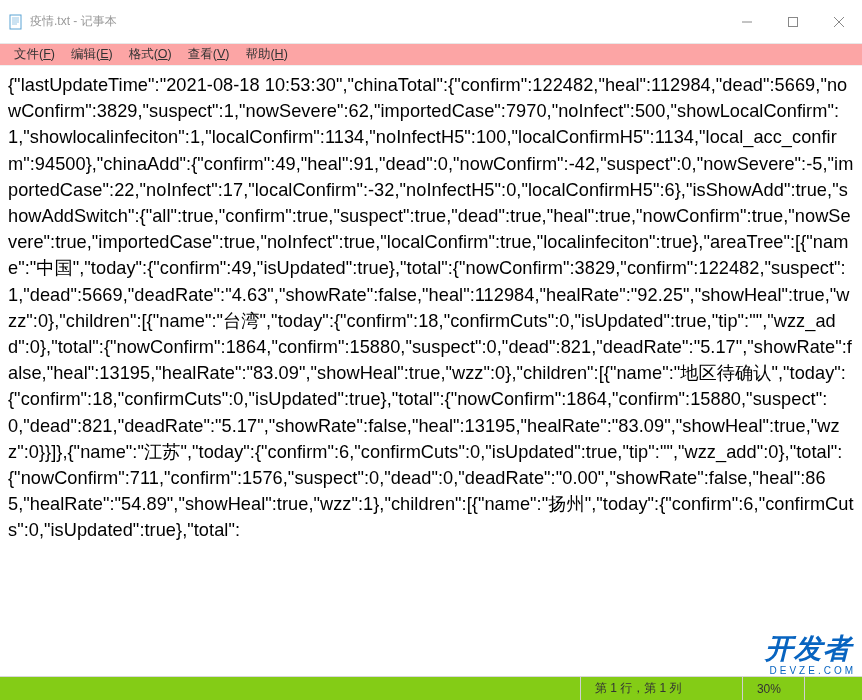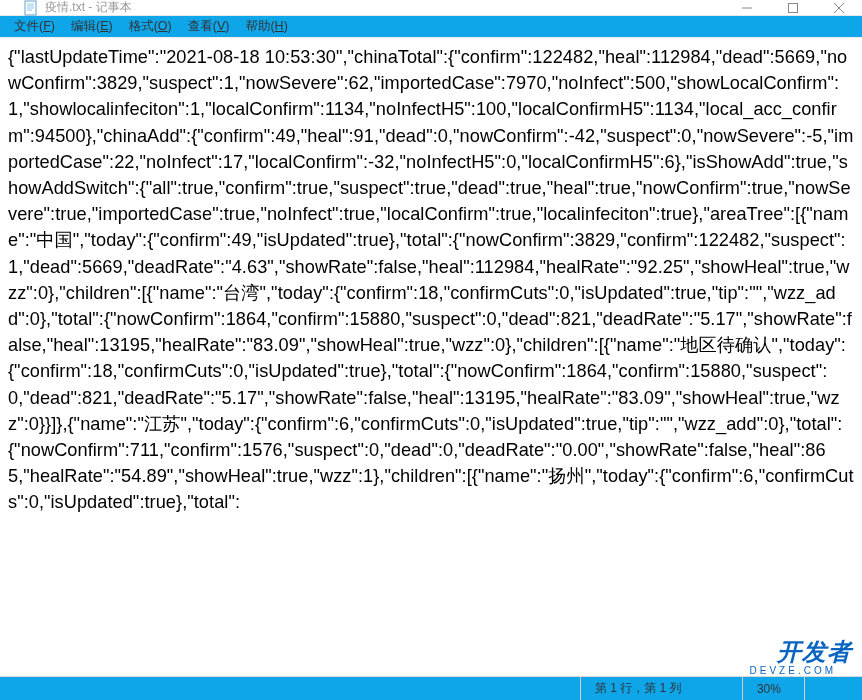--- a/index.html
+++ b/index.html
@@ -9,27 +9,27 @@
       font-family: "Microsoft YaHei", "Segoe UI", Tahoma, sans-serif;
     }
     body {
       width: 862px;
       height: 700px;
       background: #fff;
       overflow: hidden;
       position: relative;
     }
     .title-bar {
-      height: 16px;
+      height: 44px;
       background: #fff;
       border-bottom: 1px solid #e8e8e8;
       display: flex;
       align-items: center;
       justify-content: space-between;
-      padding-left: 23px;
+      padding-left: 8px;
     }
     .title-bar-left {
       display: flex;
       align-items: center;
       gap: 6px;
     }
     .notepad-icon {
       width: 16px;
       height: 16px;
       display: flex;
@@ -54,21 +54,21 @@
       height: 100%;
       display: flex;
       align-items: center;
       justify-content: center;
       color: #888;
       font-size: 10px;
       cursor: default;
     }
     .menu-bar {
       height: 22px;
-      background: #0ea5e9;
+      background: #fca5a5;
       display: flex;
       align-items: center;
       padding-left: 6px;
       font-size: 12.5px;
       color: #333;
       border-bottom: 1px solid #f0f0f0;
     }
     .menu-item {
       padding: 2px 8px;
       cursor: default;
@@ -89,21 +89,21 @@
       overflow: hidden;
       background: #fff;
       letter-spacing: 0.05px;
     }
     .status-bar {
       position: absolute;
       bottom: 0;
       left: 0;
       right: 0;
       height: 24px;
-      background: #0ea5e9;
+      background: #84cc16;
       border-top: 1px solid #d8d8d8;
       display: flex;
       align-items: center;
       font-size: 12px;
       color: #333;
     }
     .status-section {
       border-left: 1px solid #d0d0d0;
       padding: 0 14px;
       height: 100%;
@@ -111,31 +111,31 @@
       align-items: center;
     }
     .status-first {
       border-left: none;
       flex: 0.95;
     }
     .watermark {
       position: absolute;
       right: 10px;
       bottom: 32px;
-      font-size: 24px;
+      font-size: 28px;
       font-weight: bold;
       font-style: italic;
       color: #0864c0;
       letter-spacing: 1px;
       pointer-events: none;
       font-family: Arial, sans-serif;
     }
     .watermark-sub {
       position: absolute;
-      right: 26px;
+      right: 6px;
       bottom: 24px;
       font-size: 10px;
       color: #0864c0;
       letter-spacing: 3px;
       pointer-events: none;
       font-family: Arial, sans-serif;
     }
   </style>
 </head>
 <body>

